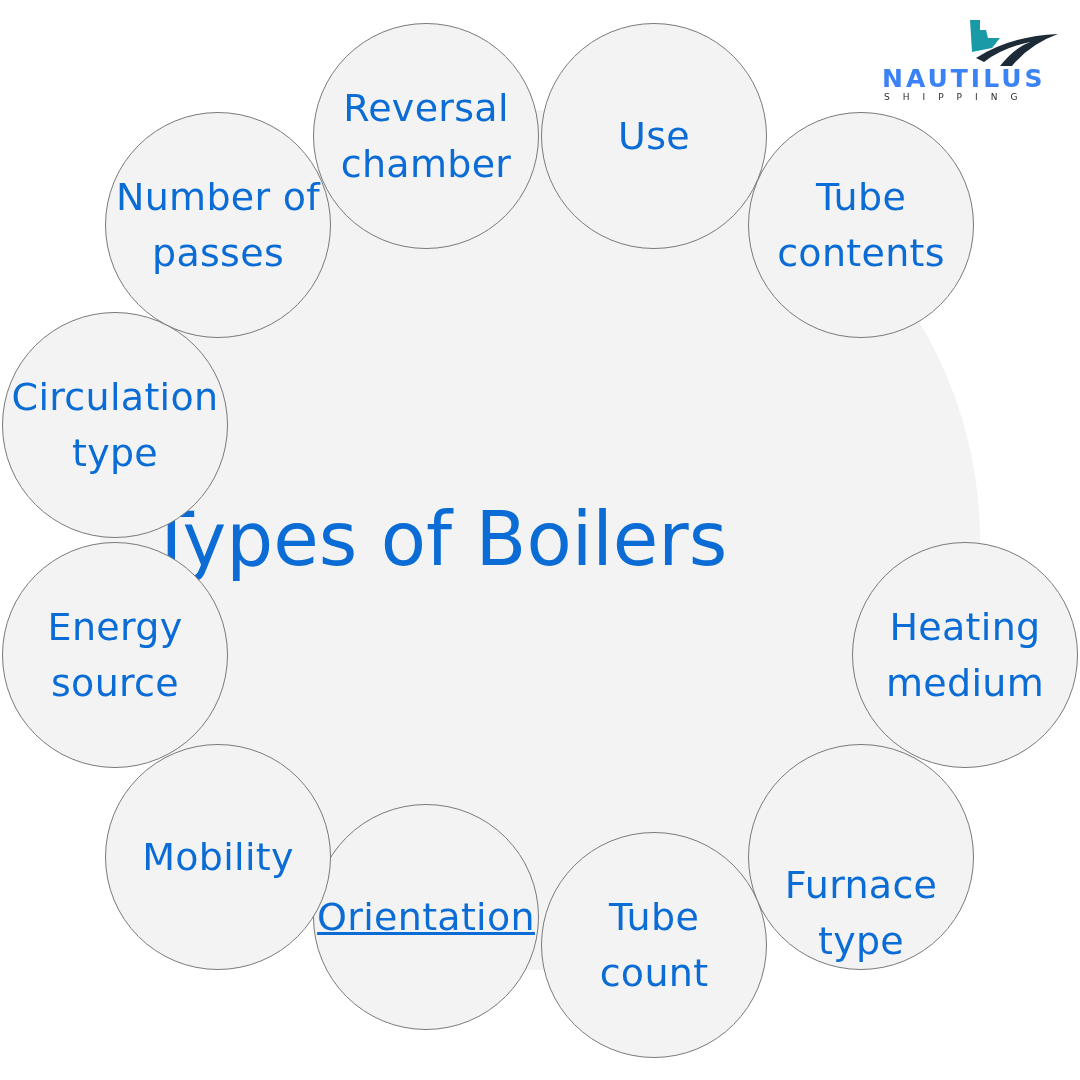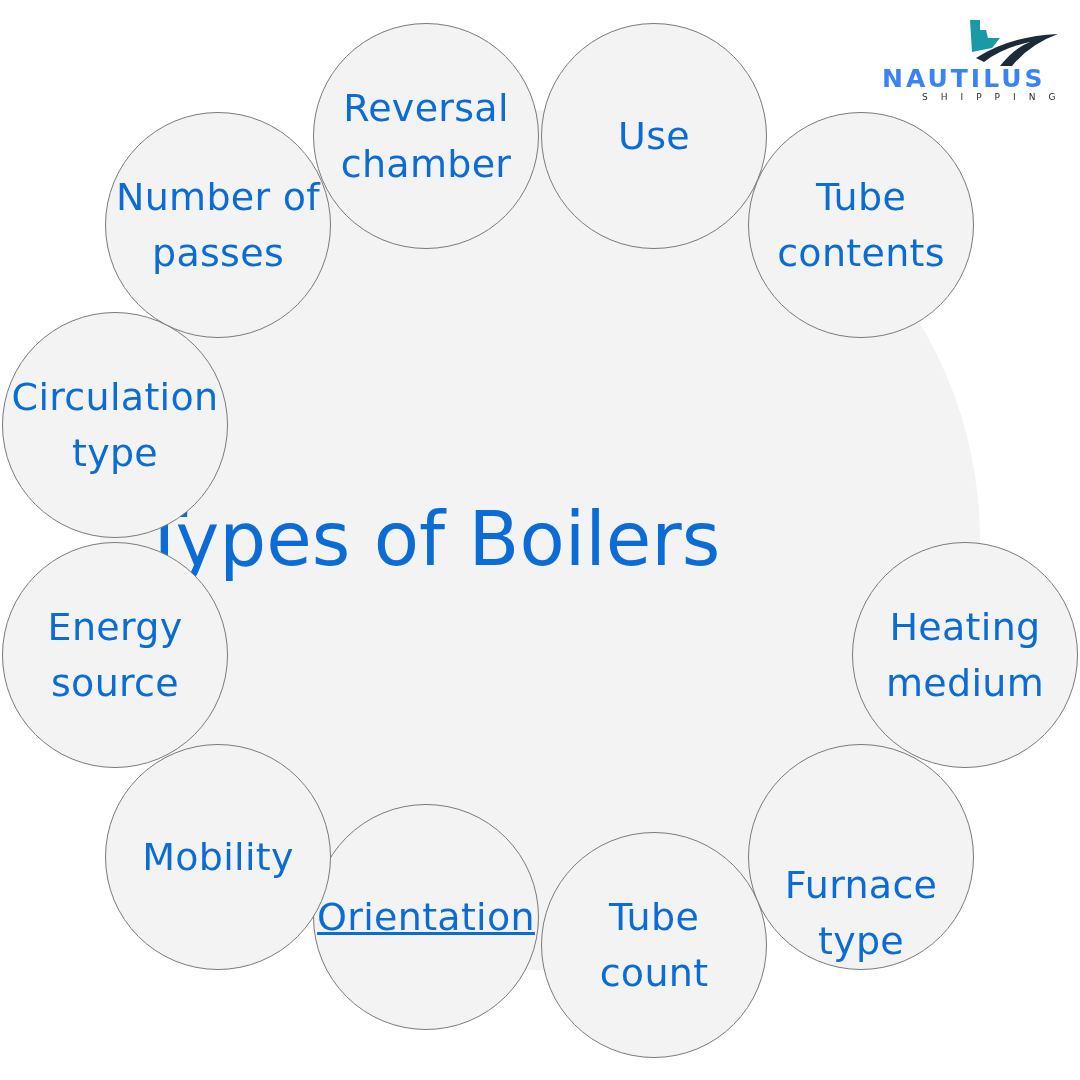--- a/index.html
+++ b/index.html
@@ -15,31 +15,31 @@
   }
   .node {
     position: absolute; width: 226px; height: 226px; border-radius: 50%;
     background: #f3f3f3; border: 1.5px solid #7a7a7a; box-sizing: border-box;
     display: flex; align-items: center; justify-content: center; text-align: center;
     color: #0a6cd4; font-size: 38px; line-height: 56px; white-space: pre-line;
     letter-spacing: 0.3px;
   }
   .title {
     position: absolute; left: 0; width: 856px; top: 494px; text-align: center;
-    color: #0a6cd4; font-size: 74px; line-height: 90px; padding-left: 5px;
+    color: #0a6cd4; font-size: 74px; line-height: 90px; padding-left: 12px;
   }
   .title span { position: relative; left: -2px; }
   .logo { position: absolute; left: 880px; top: 18px; width: 180px; height: 90px; }
   .logo-word {
     position: absolute; left: 2px; top: 46px; font-family: "DejaVu Sans", sans-serif;
     font-weight: bold; font-size: 25px; letter-spacing: 3px; color: #3b82f6;
   }
   .logo-sub {
     position: absolute; left: 4px; top: 74px; font-size: 9px; letter-spacing: 13px;
-    color: #2b2b2b; font-family: "DejaVu Sans", sans-serif; margin-left: 38px;
+    color: #2b2b2b; font-family: "DejaVu Sans", sans-serif;
   }
 </style>
 </head>
 <body>
 
 <div id="diagram">
   <div class="center-fill"></div>
 
   <div class="title"><span>Types of Boilers</span></div>
 

